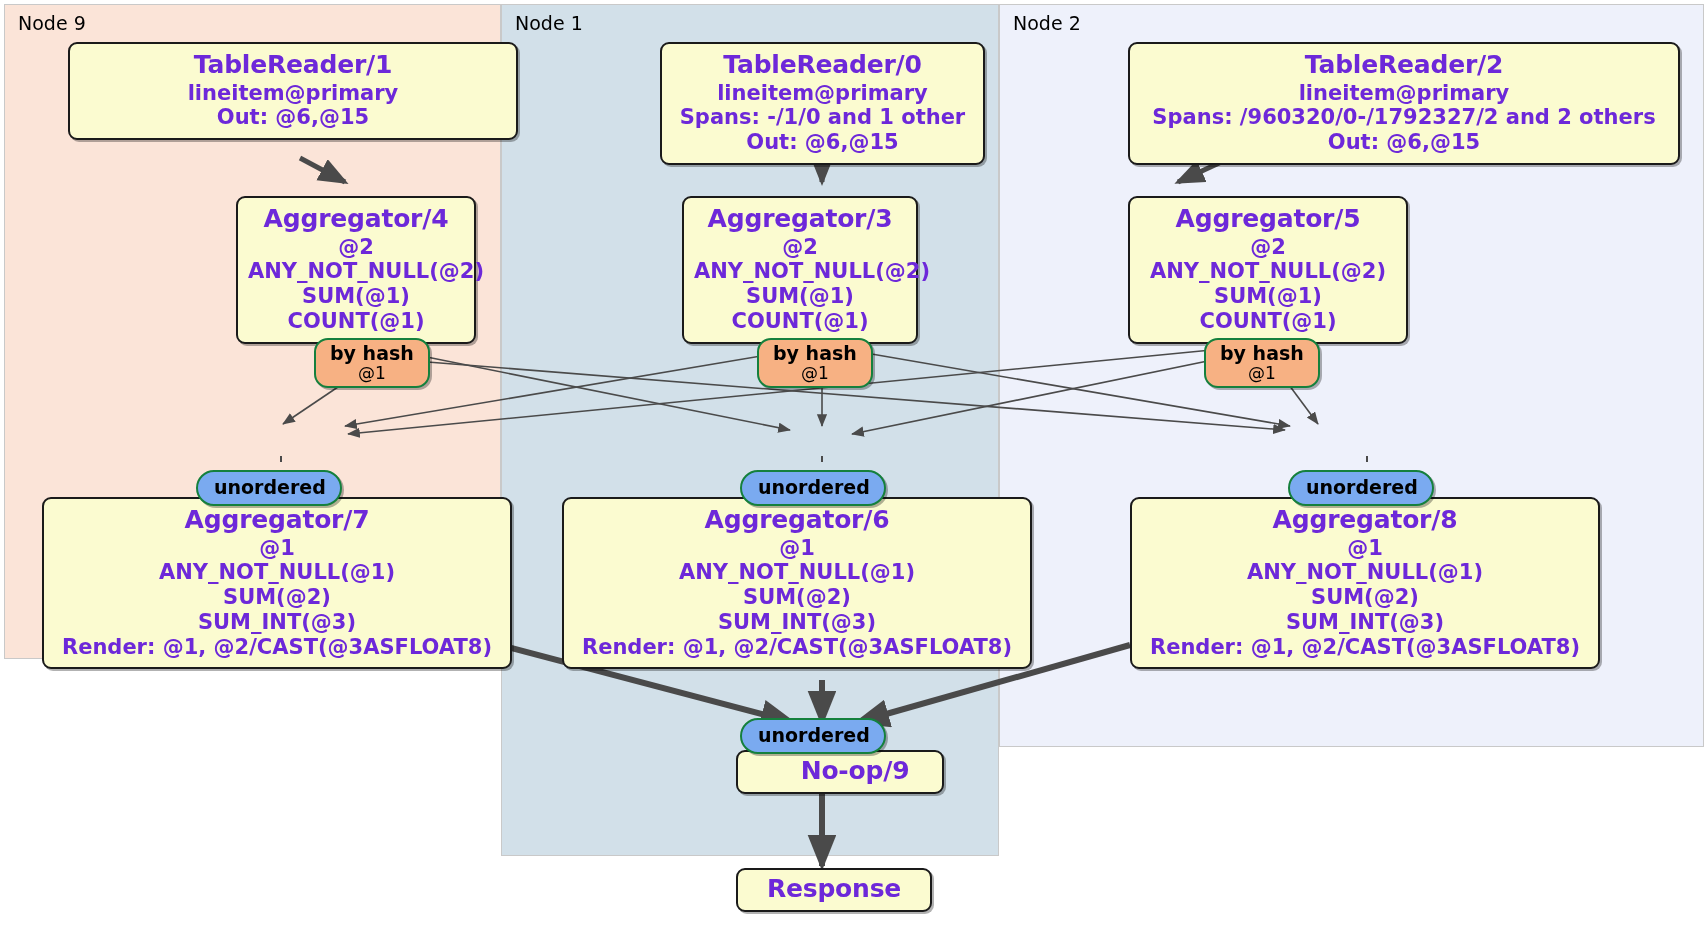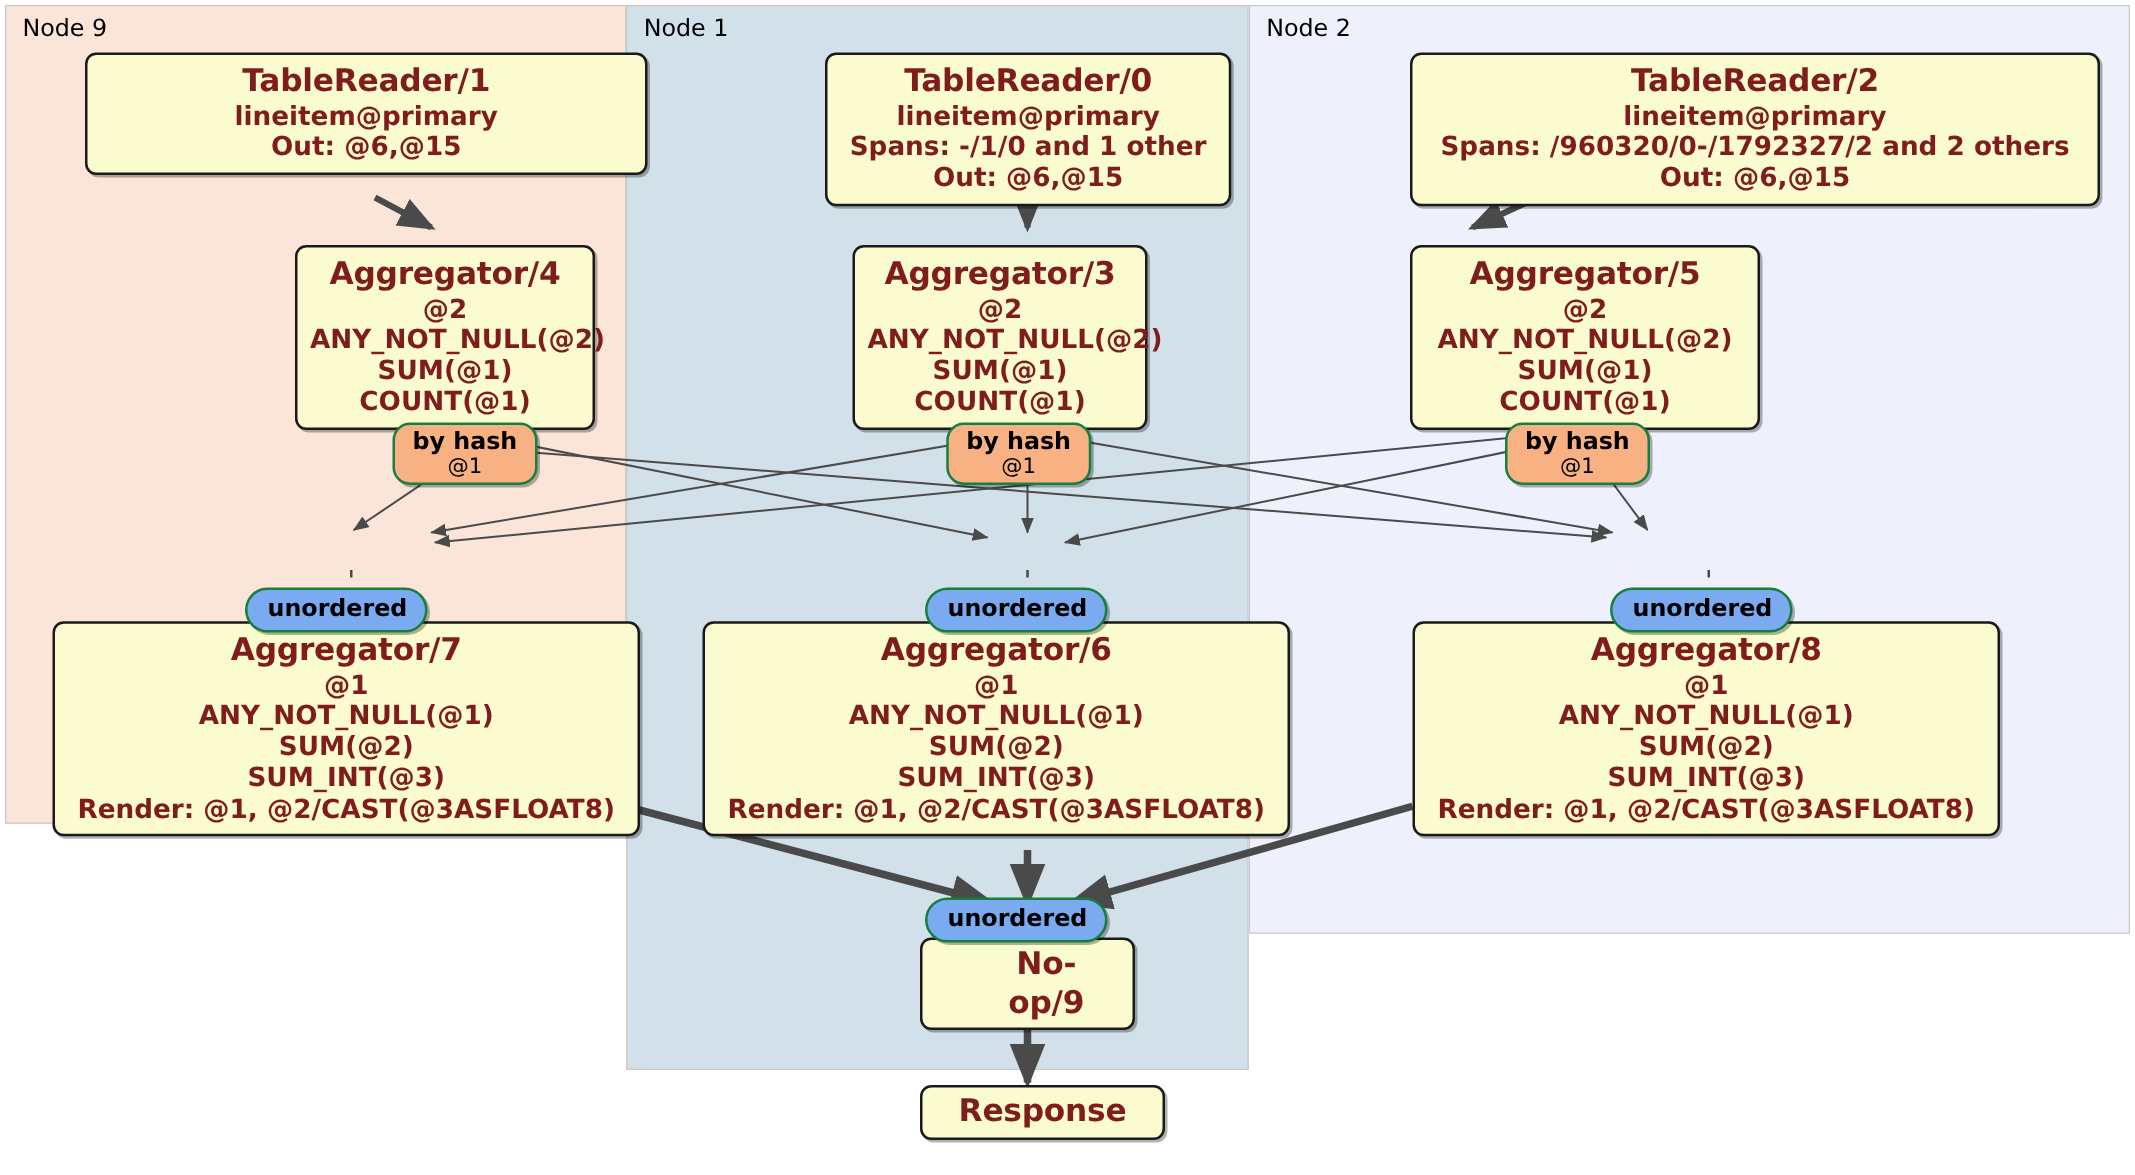--- a/index.html
+++ b/index.html
@@ -41,21 +41,21 @@
   
   .proc {
     position: absolute;
     box-sizing: border-box;
     background: #fbfbd0;
     border: 2px solid #1a1a1a;
     border-radius: 9px;
     text-align: center;
     padding: 6px 10px 8px 10px;
     box-shadow: 2px 2px 0 rgba(0,0,0,0.30);
-    color: #7f1d1d;
+    color: #6d28d9;
   }
   .proc .title {
     font-weight: bold;
     font-size: 25px;
     line-height: 1.22;
     letter-spacing: -0.2px;
   }
   .proc .line {
     font-size: 21px;
     line-height: 1.18;
@@ -246,21 +246,21 @@
     <div class="line">ANY_NOT_NULL(@1)</div>
     <div class="line">SUM(@2)</div>
     <div class="line">SUM_INT(@3)</div>
     <div class="line">Render: @1, @2/CAST(@3ASFLOAT8)</div>
   </div>
 
   <div class="badge unordered" style="left:740px; top:718px;">
     <div class="b-title">unordered</div>
   </div>
 
-  <div class="proc small" style="left:736px; top:750px; width:172px;padding-left:48px;">
+  <div class="proc small" style="left:736px; top:750px; width:208px;padding-left:48px;">
     <div class="title">No-op/9</div>
   </div>
 
   <div class="proc small" style="left:736px; top:868px; width:196px;">
     <div class="title">Response</div>
   </div>
 
 </div>
 
 </body></html>

